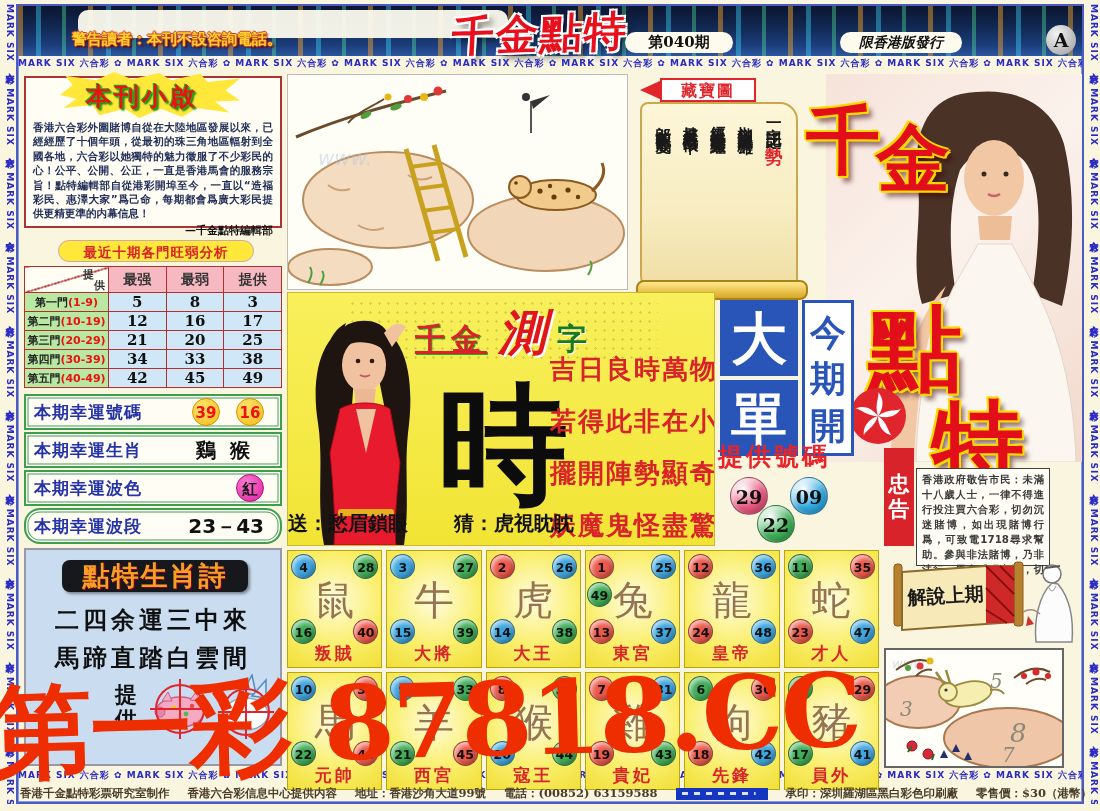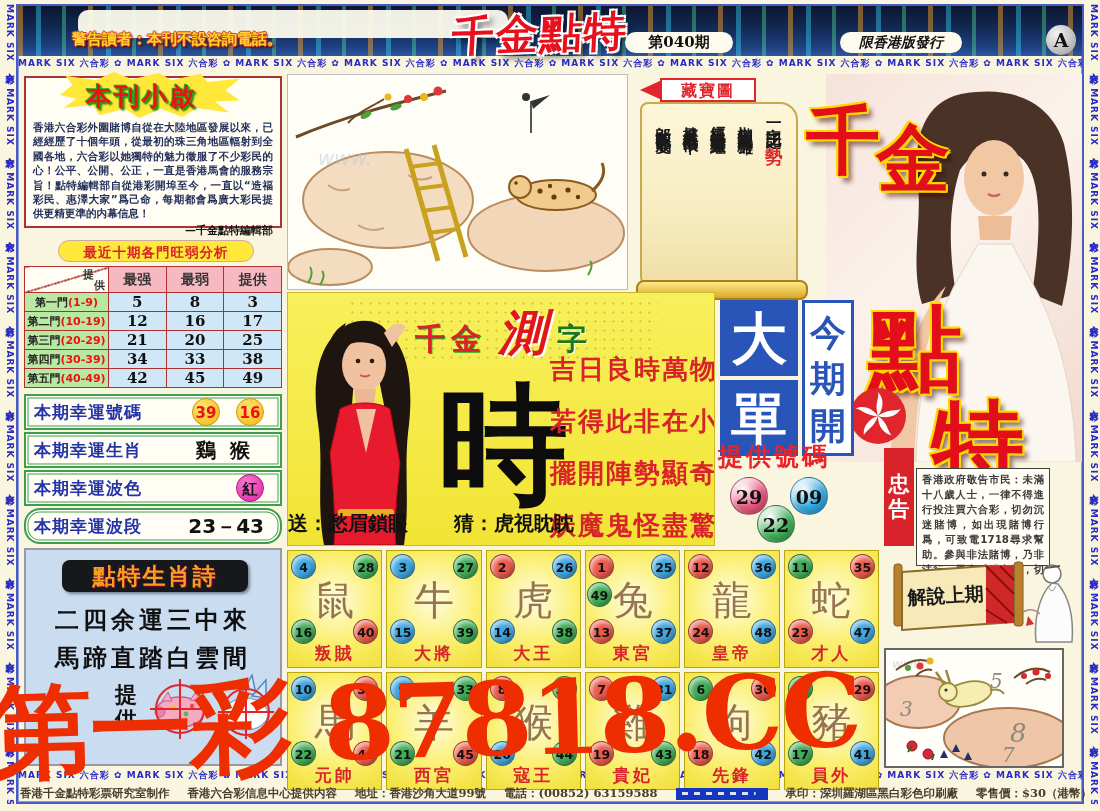--- a/index.html
+++ b/index.html
@@ -61,21 +61,21 @@
   .num-circle { width:28px; height:28px; border-radius:50%; background:radial-gradient(circle at 35% 30%, #ffe46a, #f4b91a); border:1px solid #c90;
     color:#e11; font-weight:900; font-size:15px; text-align:center; line-height:28px; }
   .zo-val { font-size:20px; font-weight:900; color:#111; font-family:"DejaVu Serif",serif; letter-spacing:14px; }
   .color-circle { width:28px; height:28px; border-radius:50%; background:radial-gradient(circle at 35% 30%, #f97ad0, #e020a0); border:1px solid #b0147e;
     color:#111; font-weight:900; font-size:15px; text-align:center; line-height:28px; }
   .range-val { font-size:20px; font-weight:900; color:#111; }
 
   
   .poem-box { left:24px; top:548px; width:258px; height:218px; background:#c9dcf0; border:2px solid #99a; }
   .poem-band { position:absolute; left:36px; top:10px; width:186px; height:32px; background:#17181c; border-radius:8px;
-    color:#f5a021; font-size:23px; font-weight:900; text-align:center; line-height:32px; letter-spacing:2px; font-family:"DejaVu Serif",serif;
+    color:#f5a021; font-size:27px; font-weight:900; text-align:center; line-height:32px; letter-spacing:2px; font-family:"DejaVu Serif",serif;
     text-shadow:1px 1px 0 #803; box-shadow:2px 2px 3px rgba(0,0,0,.4); }
   .poem-line { position:absolute; width:100%; text-align:center; font-size:24px; font-weight:900; color:#101010; font-family:"DejaVu Serif",serif; letter-spacing:4px; }
   .poem-provide { position:absolute; left:88px; top:132px; font-size:22px; font-weight:900; color:#111; line-height:25px; text-align:center; width:24px; }
 
   
   .cartoon1 { left:287px; top:74px; width:341px; height:216px; background:#fffef6; border:1px solid #bbb; }
   .map-tag { left:660px; top:78px; width:96px; height:24px; background:#fff; border:2px solid #e0262c; color:#e0262c;
     font-size:16px; font-weight:900; text-align:center; line-height:21px; letter-spacing:2px; font-family:"DejaVu Serif",serif; }
   .map-arrow { left:630px; top:80px; width:0; height:0; border:10px solid transparent; border-right:22px solid #e0262c; }
 
@@ -96,21 +96,21 @@
   .bc2 { left:876px; top:110px; font-size:74px; }
   .bc3 { left:868px; top:286px; font-size:94px; }
   .bc4 { left:932px; top:382px; font-size:92px; }
   .hk-emblem { left:850px; top:388px; width:56px; height:56px; border-radius:50%; background:#e0262c; }
 
   
   .word-panel { left:287px; top:292px; width:428px; height:254px; background:linear-gradient(180deg,#f8f05c,#f2e434); border:1px solid #cdb82a; overflow:hidden; }
   .lattice { position:absolute; left:60px; top:6px; width:310px; height:66px;
     background-image:radial-gradient(#bfb43a 1.2px, transparent 1.3px); background-size:9px 9px; opacity:.55; }
   .wp-title { position:absolute; left:0; top:8px; width:100%; text-align:center; font-family:"DejaVu Serif",serif; }
-  .wp-t1 { font-size:30px; font-weight:900; color:#d8232a; letter-spacing:6px; text-shadow:1px 1px 0 #2a2; }
+  .wp-t1 { font-size:30px; font-weight:900; color:#d8232a; letter-spacing:6px; text-shadow:1px 1px 0 #2a2;text-decoration:underline; }
   .wp-t2 { font-size:48px; font-weight:900; color:#e0161c; font-style:italic; margin:0 6px; text-shadow:2px 2px 0 #fff; }
   .wp-t3 { font-size:30px; font-weight:900; color:#1a7a1a; text-shadow:1px 1px 0 #fff; }
   .wp-big { position:absolute; left:150px; top:66px; font-size:130px; font-weight:900; color:#0c0c0c; font-family:"DejaVu Serif",serif; }
   .wp-poem { position:absolute; left:262px; top:50px; }
   .wp-poem div { font-size:26px; font-weight:900; color:#d8232a; line-height:52px; letter-spacing:2px; font-family:"DejaVu Serif",serif; white-space:nowrap; }
   .wp-bottom { position:absolute; left:0; bottom:8px; width:100%; display:flex; gap:46px;
     font-size:20px; font-weight:900; color:#111; font-family:"DejaVu Serif",serif; }
 
   
   .bs-square { width:78px; height:76px; background:#2a55b8; color:#fff; font-size:56px; font-weight:900; text-align:center; line-height:76px; font-family:"DejaVu Serif",serif; }

